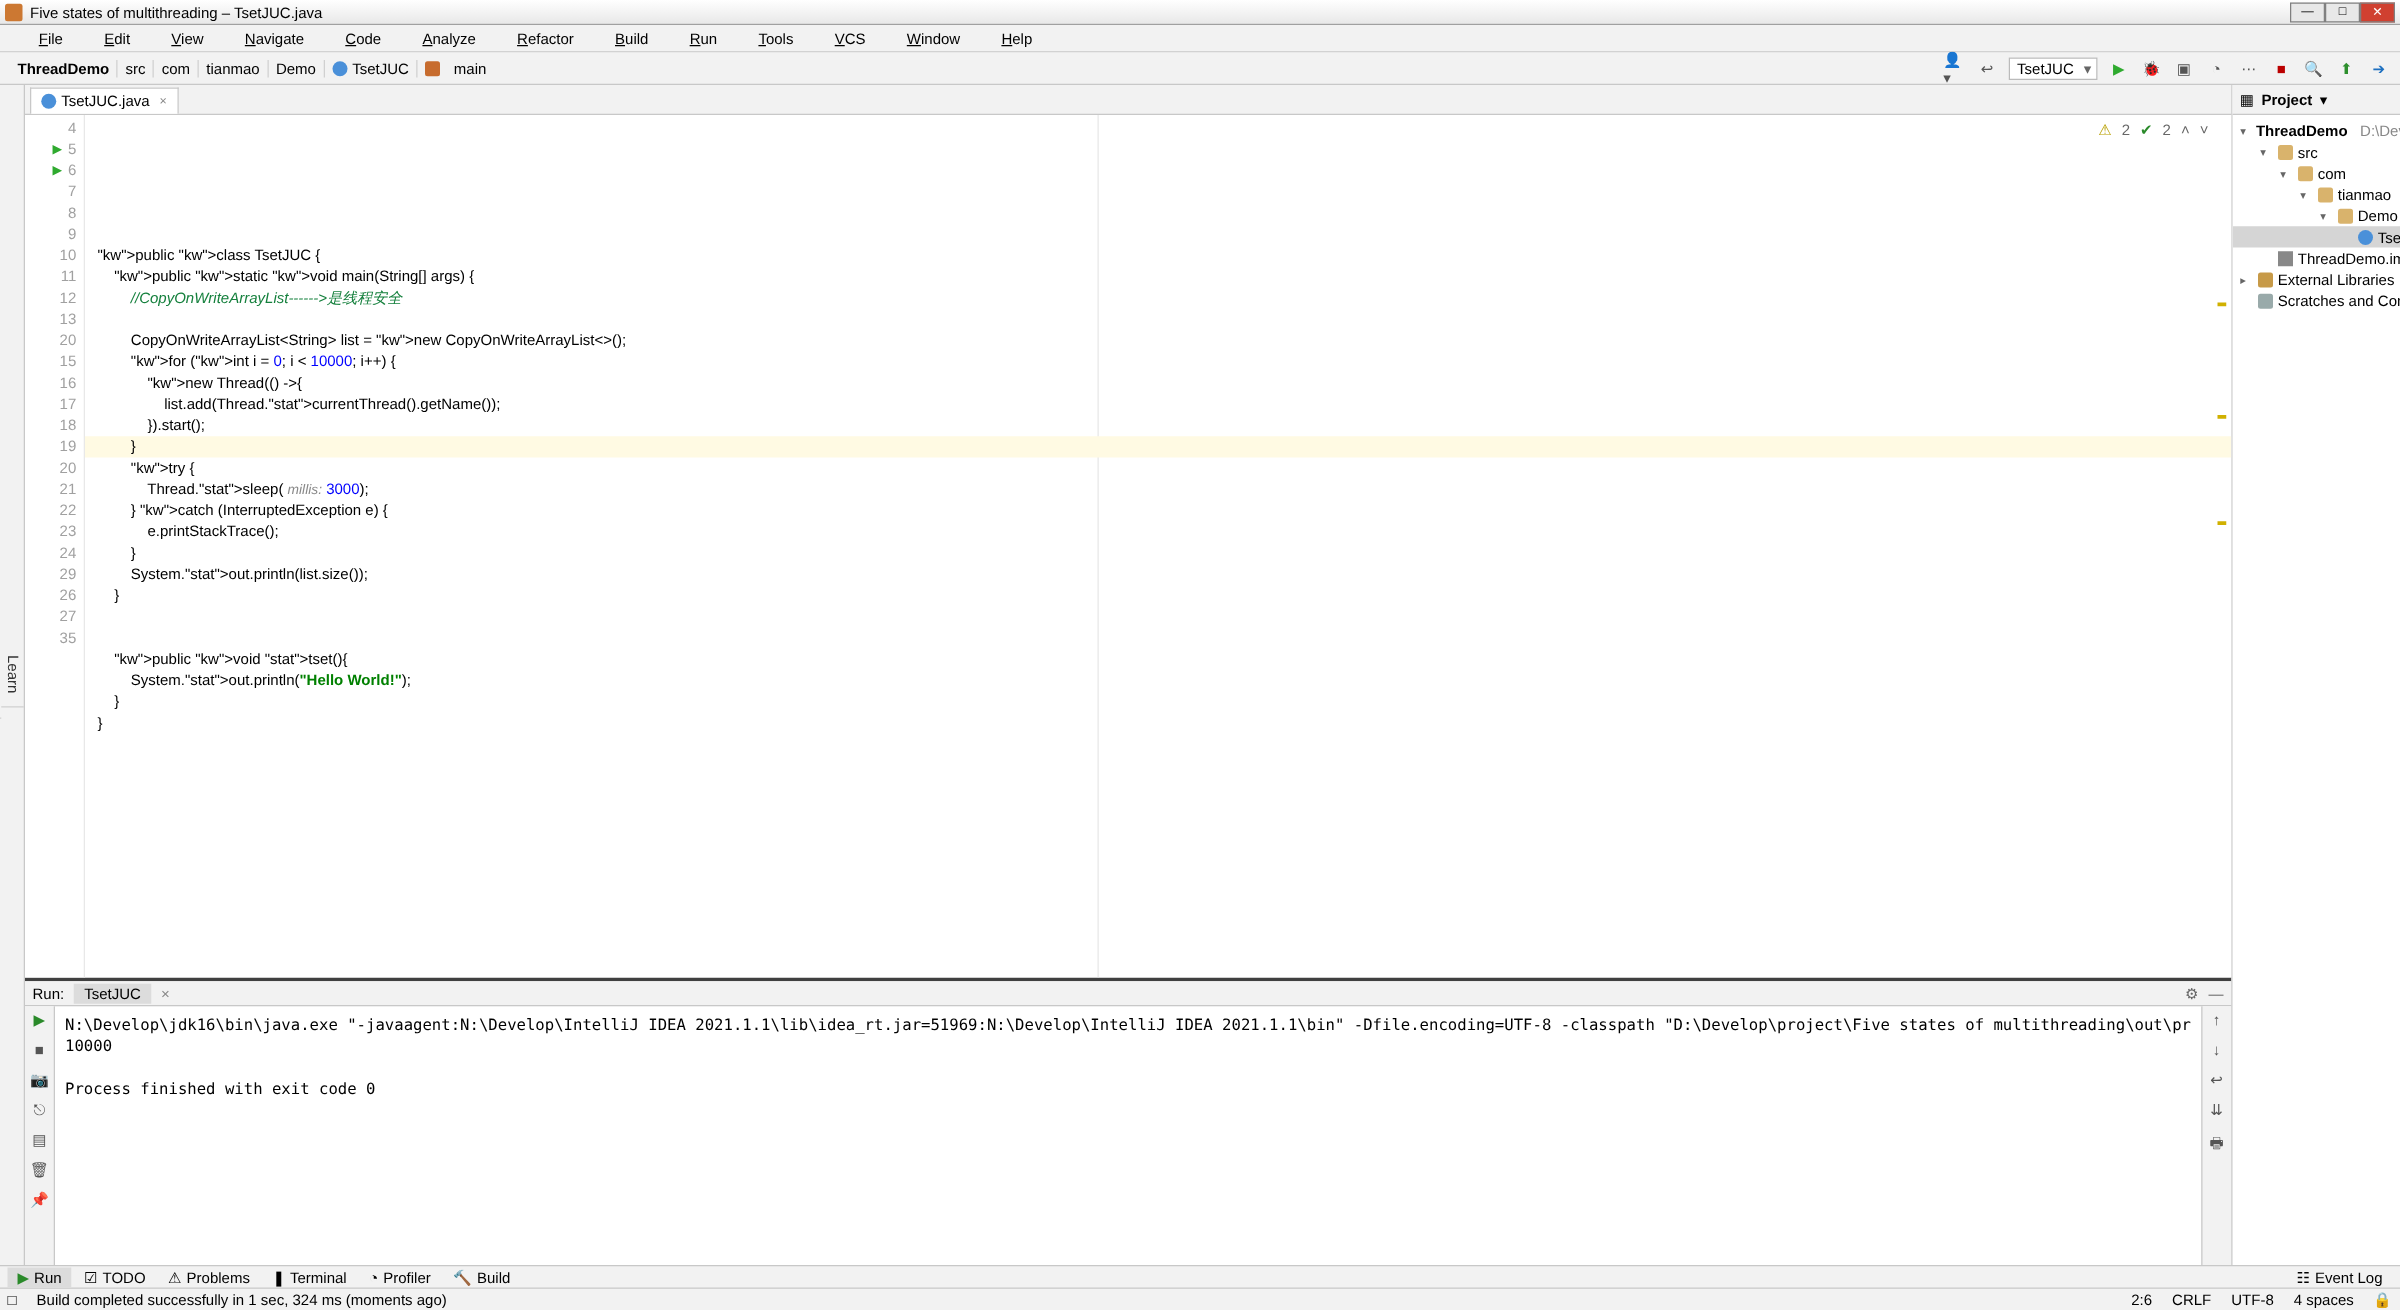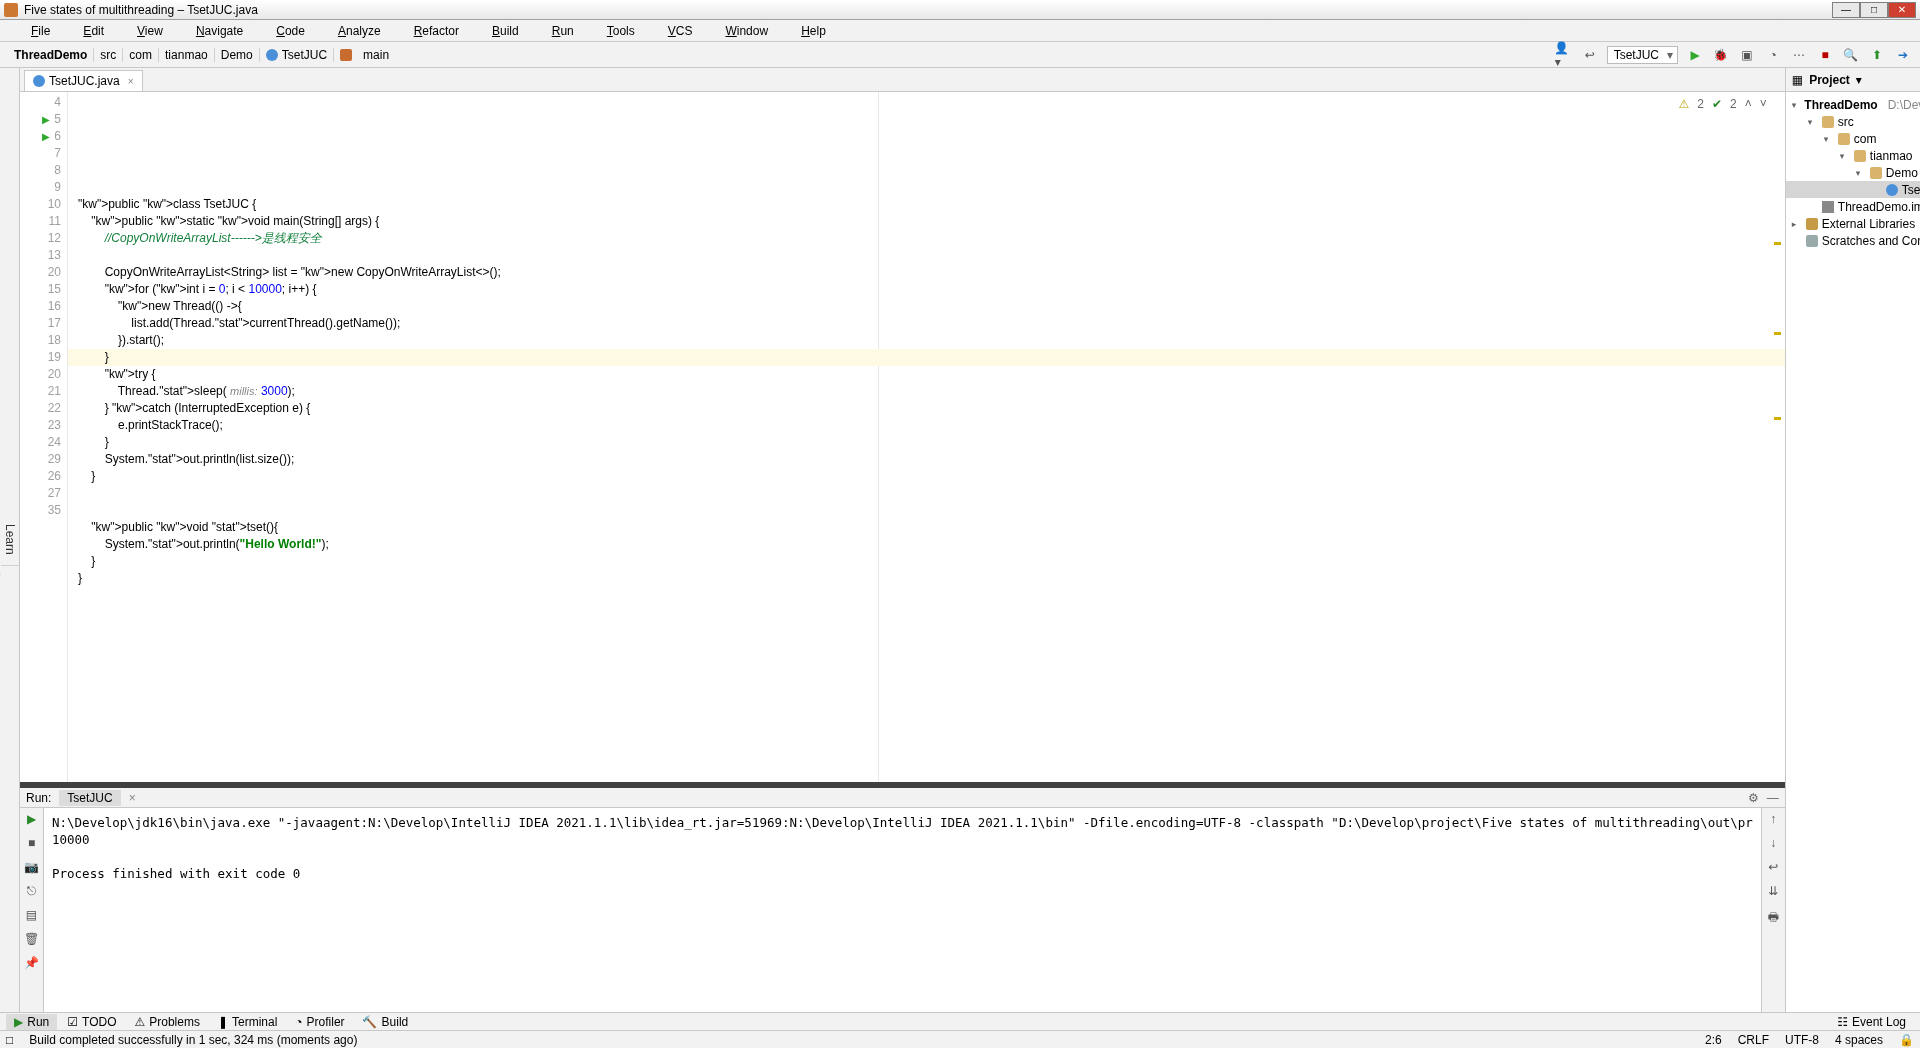--- a/index.html
+++ b/index.html
@@ -74,21 +74,21 @@
 .tree .ind1{padding-left:22px;} .tree .ind2{padding-left:38px;} .tree .ind3{padding-left:54px;} .tree .ind4{padding-left:70px;} .tree .ind5{padding-left:86px;}
 .tree .sel{background:#d5d5d5;}
 .tw{width:10px;color:#666;font-size:9px;}
 .dir{color:#555;width:12px;height:12px;background:#d9b36c;border-radius:2px;display:inline-block;}
 .modico{width:12px;height:12px;background:#4a90d9;border-radius:2px;display:inline-block;}
 .cls{width:12px;height:12px;background:#4a90d9;border-radius:50%;display:inline-block;}
 .iml{width:12px;height:12px;background:#888;display:inline-block;}
 .path{color:#888;margin-left:6px;}
 
 
-.runwin{height:230px;border-top:6px solid #404040;display:flex;flex-direction:column;}
+.runwin{height:230px;border-top:3px solid #404040;display:flex;flex-direction:column;}
 .runhdr{height:20px;background:#f2f2f2;border-bottom:1px solid #c8c8c8;display:flex;align-items:center;padding:0 6px;gap:8px;}
 .runhdr .tag{background:#dcdcdc;padding:1px 8px;}
 .runhdr .icons{margin-left:auto;display:flex;gap:8px;color:#666;}
 .runbody{flex:1;display:flex;}
 .runtools{width:24px;background:#f2f2f2;border-right:1px solid #c8c8c8;display:flex;flex-direction:column;align-items:center;padding-top:4px;gap:10px;color:#555;}
 .runtools .g{color:#2a8a2a;}
 .runout{flex:1;font-family:Consolas,monospace;font-size:12.5px;line-height:17px;padding:6px 8px;white-space:pre;overflow:hidden;}
 .runside{width:24px;background:#f2f2f2;border-left:1px solid #c8c8c8;display:flex;flex-direction:column;align-items:center;padding-top:4px;gap:10px;color:#555;}
 
 

